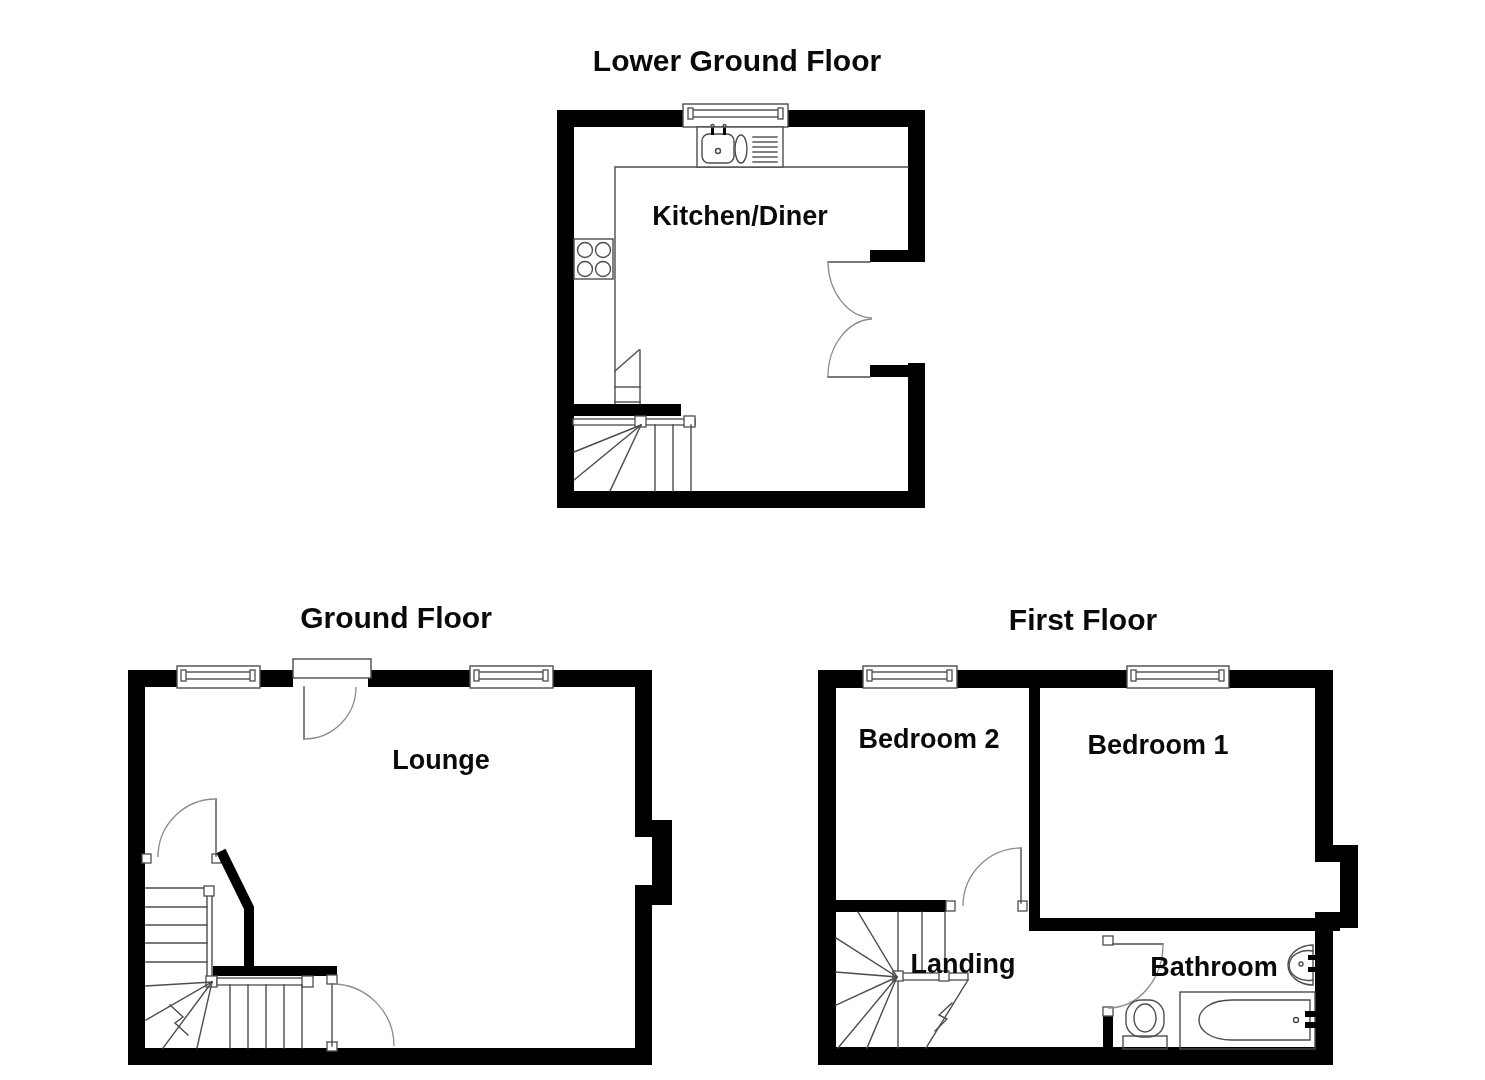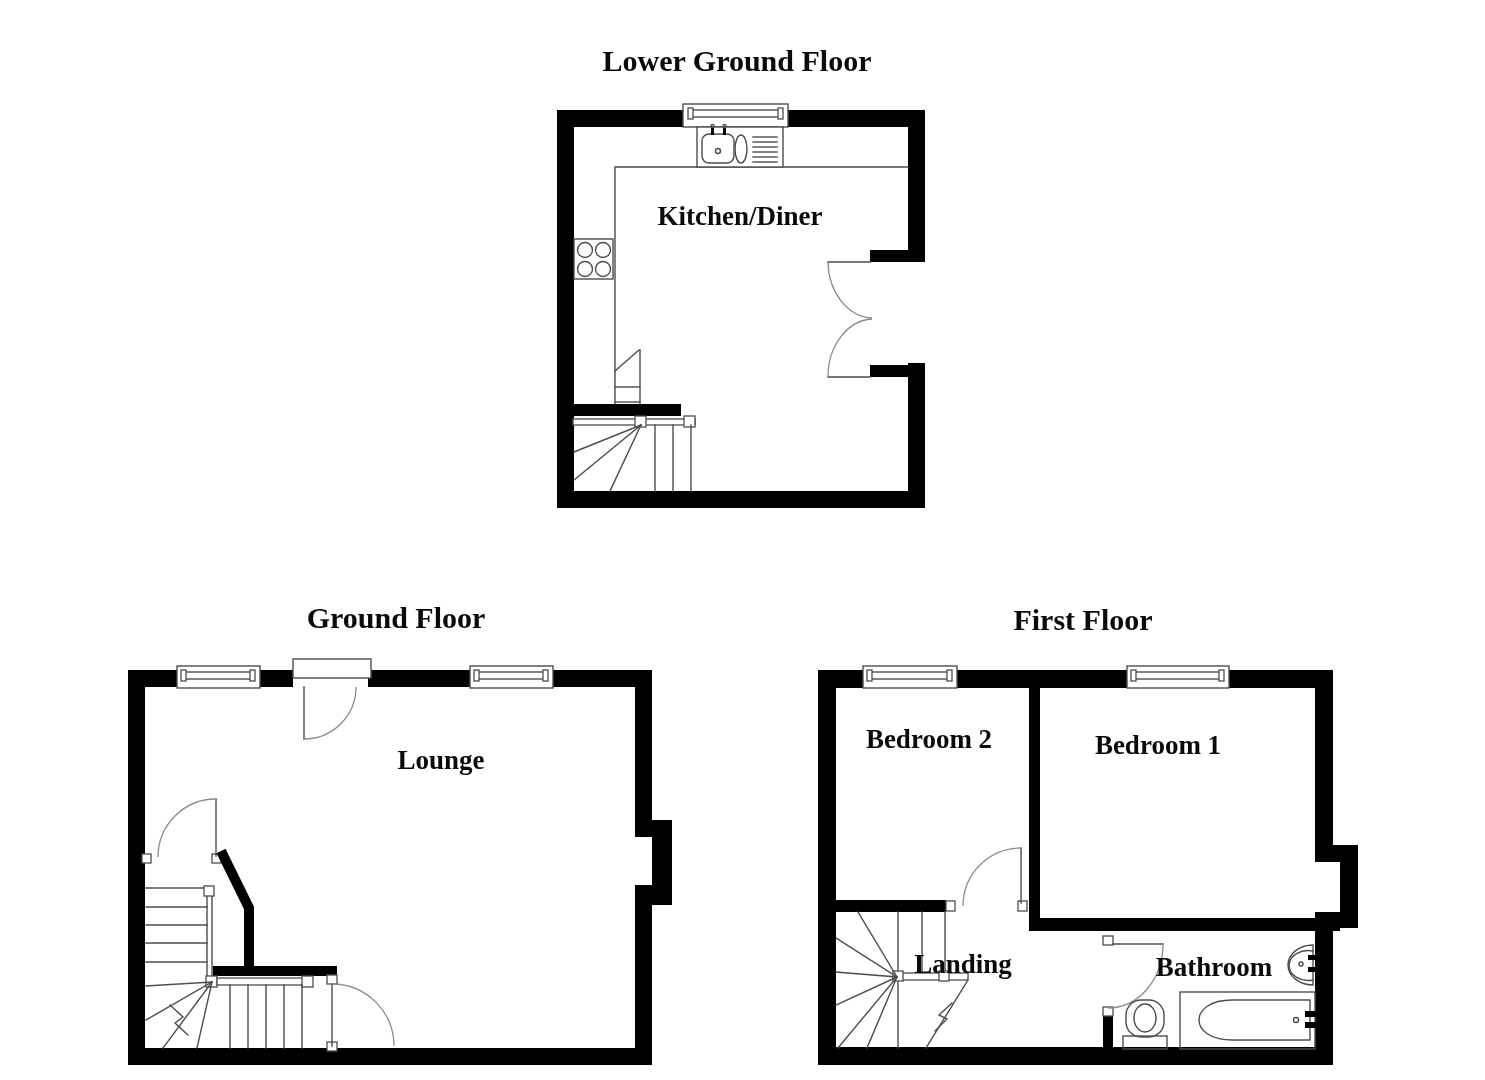--- a/index.html
+++ b/index.html
@@ -1,20 +1,20 @@
 <!DOCTYPE html>
 <html style="--background: #ffffff; --walls: #000000; --fixtures: #4d4d4d; --door_arcs: #8c8c8c;"><head>
 <meta charset="utf-8">
 <style>
   :root{
     --background:#ffffff; --walls:#000000; --fixtures:#4d4d4d; --door_arcs:#8c8c8c;
   }
   html,body{margin:0;padding:0;background:var(--background);}
   .stage{position:relative;width:1485px;height:1080px;background:var(--background);
-         font-family:Liberation Serif, serif;}
+         font-family:Liberation Sans, sans-serif;}
   svg{display:block}
   .wall{fill:var(--walls);stroke:none}
   .wline{stroke:var(--walls);fill:none}
   .fix{stroke:var(--fixtures);stroke-width:1.4;fill:none;stroke-linecap:square}
   .fixfill{stroke:var(--fixtures);stroke-width:1.4;fill:#ffffff}
   .fixdark{fill:var(--walls);stroke:none}
   .arc{stroke:var(--door_arcs);stroke-width:1.3;fill:none}
   .jamb{fill:#ffffff;stroke:var(--fixtures);stroke-width:1.3}
   text{fill:#0a0a0a}
   .title{font-weight:bold;font-size:30px;text-anchor:middle}

